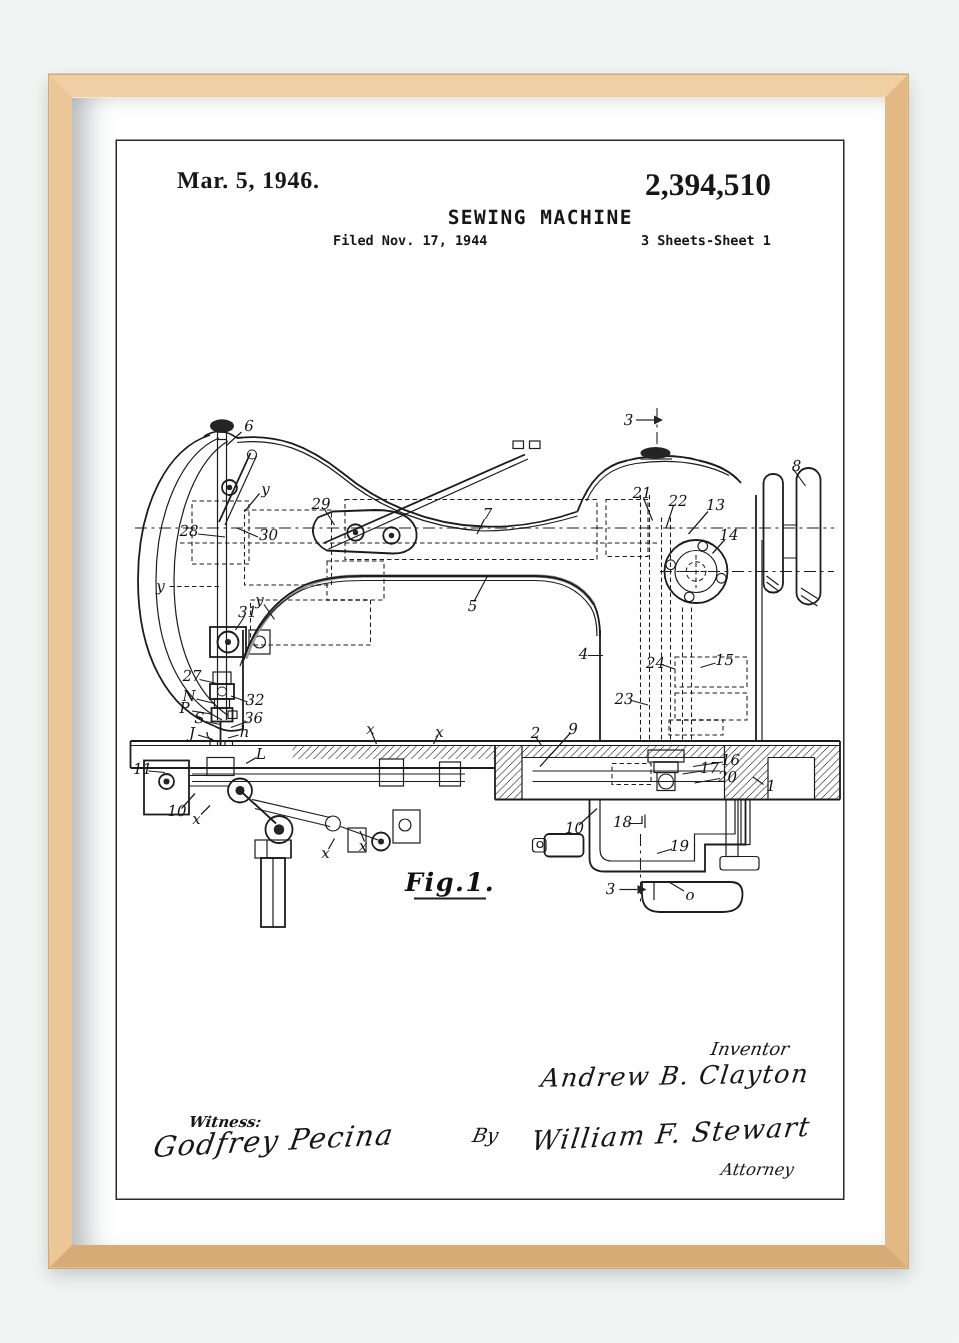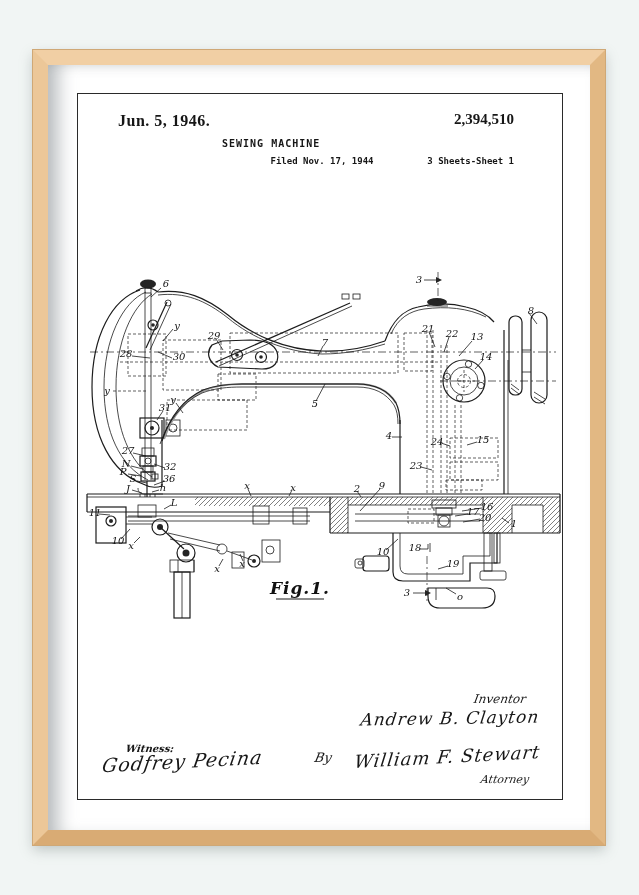--- a/index.html
+++ b/index.html
@@ -7,26 +7,26 @@
          font-family:"Liberation Serif",serif;}
   .frame{position:absolute;left:33px;top:50px;width:572px;height:795px;box-sizing:border-box;
          border:15px solid;border-color:#f1cfa4 #e2b883 #d9ab74 #ecc798;background:#ffffff;
          box-shadow:0 0 0 1px #cfa876, 0 5px 12px rgba(130,142,140,.45);}
   .poster-shade{position:absolute;left:48px;top:65px;width:542px;height:765px;pointer-events:none;
          box-shadow:inset 20px 0 18px -10px rgba(115,124,128,.50), inset 0 8px 14px -10px rgba(115,124,128,.35);}
   .page-border{position:absolute;left:77px;top:93px;width:486px;height:707px;box-sizing:border-box;
          border:1.5px solid #2a2a2a;}
   .t{position:absolute;color:#161616;white-space:nowrap;}
   .date{left:118px;top:112px;font-size:16px;font-weight:bold;letter-spacing:.5px;}
-  .number{left:398px;top:111px;width:116px;text-align:right;font-size:15px;font-weight:bold;}
+  .number{left:398px;top:111px;width:116px;text-align:right;font-size:21px;font-weight:bold;}
   .name{left:222px;top:116px;width:200px;text-align:center;font-size:12.5px;font-weight:bold;
         letter-spacing:2px;font-family:"Liberation Sans",sans-serif;}
-  .subtitle{left:222px;top:138px;width:200px;text-align:left;font-size:10px;letter-spacing:1px;
+  .subtitle{left:222px;top:138px;width:200px;text-align:right;font-size:13px;letter-spacing:1px;
         font-weight:bold;font-family:"DejaVu Sans Mono",monospace;}
-  .filed{left:222px;top:156px;width:200px;text-align:center;font-size:9px;font-weight:bold;
+  .filed{left:222px;top:156px;width:200px;font-size:9px;font-weight:bold;
         font-family:"DejaVu Sans Mono",monospace;}
   .sheets{left:416px;top:156px;width:98px;text-align:right;font-size:9px;font-weight:bold;
         font-family:"DejaVu Sans Mono",monospace;}
   .script{font-family:"DejaVu Serif",serif;font-style:italic;}
   .inventor-label{left:455px;top:692px;width:90px;text-align:center;font-size:12px;transform:skewX(-10deg);}
   .inventor-sig{left:355px;top:708px;width:190px;text-align:center;font-size:17px;letter-spacing:1px;
         transform:rotate(-1deg) skewX(-8deg);}
   .by-label{left:315px;top:750px;font-size:13px;transform:skewX(-12deg);}
   .attorney-sig{left:345px;top:746px;width:205px;text-align:center;font-size:18px;letter-spacing:1px;
         transform:rotate(-3deg) skewX(-10deg);}
@@ -48,21 +48,21 @@
 </style>
 </head>
 <body>
 
 <div class="scene">
 
   <div class="frame"></div>
   <div class="poster-shade"></div>
   <div class="page-border"></div>
 
-  <div class="t date">Jun. 5, 1946.</div>
+  <div class="t date">Mar. 5, 1946.</div>
   <div class="t number">2,394,510</div>
   <div class="t subtitle">SEWING MACHINE</div>
   <div class="t filed">Filed Nov. 17, 1944</div>
   <div class="t sheets">3 Sheets-Sheet 1</div>
 
   <svg class="draw" width="639" height="895" viewBox="0 0 639 895">
     <defs>
       <pattern id="hatch" patternUnits="userSpaceOnUse" width="5" height="5">
         <path d="M0,5 L5,0" stroke="#2a2a2a" stroke-width="0.6"></path>
       </pattern>

